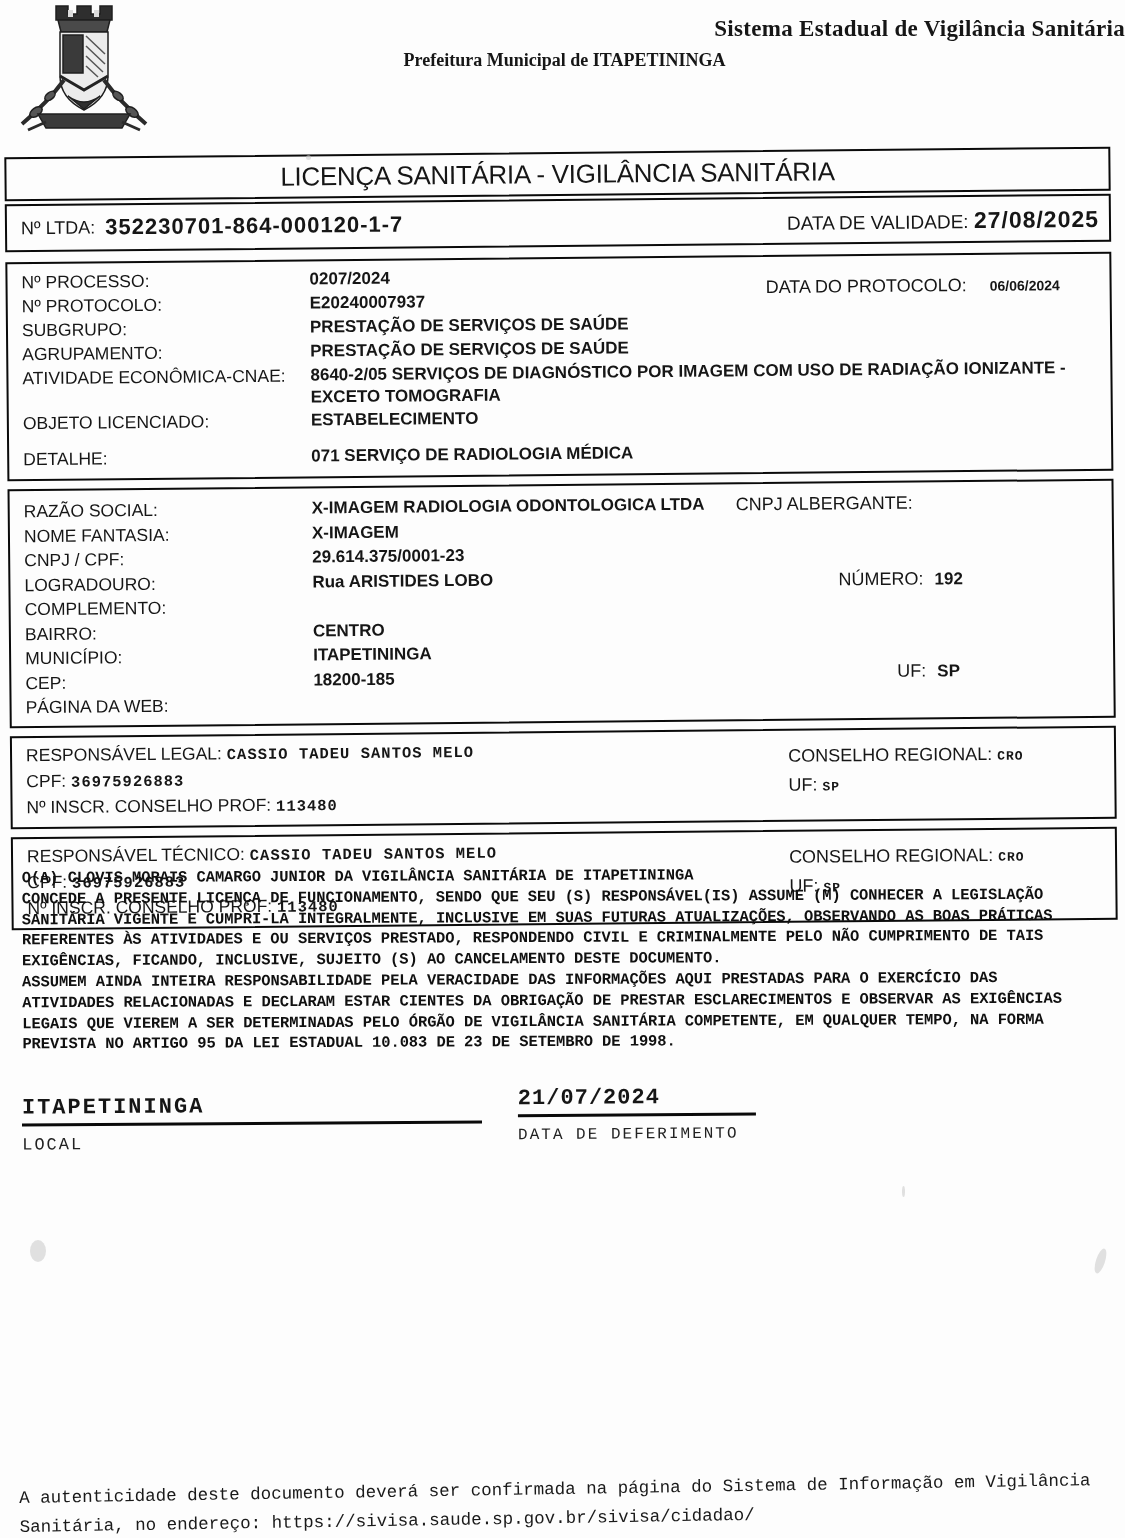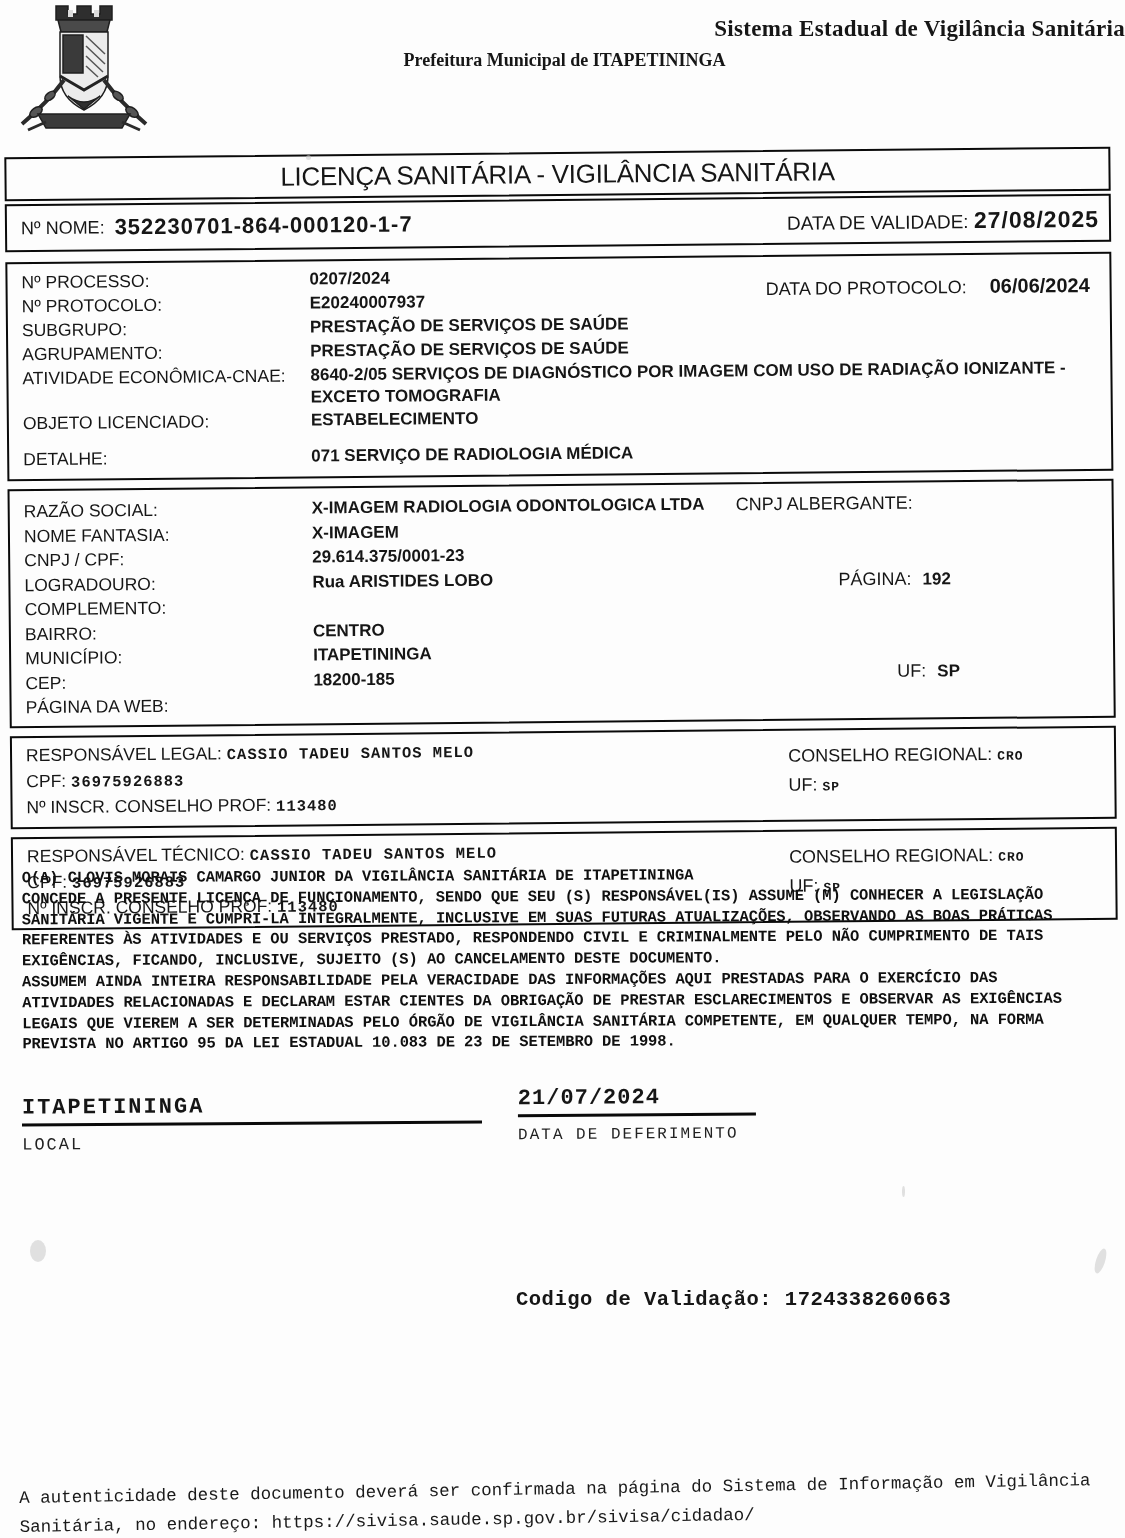--- a/index.html
+++ b/index.html
@@ -28,21 +28,21 @@
   .cevs-v{margin-left:10px;font-size:22px;font-weight:bold;letter-spacing:1px;}
   .validity{position:absolute;right:10px;top:10px;font-size:19px;}
   .validity b{font-size:23px;letter-spacing:1px;}
 
   .proc-box{margin-top:10px;padding:6px 0 8px 14px;}
   .row{display:grid;grid-template-columns:288px 1fr;line-height:24px;min-height:24px;}
   .lbl{font-size:17.5px;}
   .val{font-size:17px;font-weight:bold;max-width:812px;line-height:22px;padding-top:1px;}
   .row-detalhe{margin-top:12px;}
   .protocol-date{position:absolute;left:758px;top:20px;font-size:18px;}
-  .protocol-date b{font-size:20px;margin-left:18px;}
+  .protocol-date b{font-size:14px;margin-left:18px;}
 
   .est-box{margin-top:8px;padding:8px 0 6px 14px;}
   .est-box .row{line-height:24.5px;min-height:24.5px;}
   .abs{position:absolute;font-size:18px;}
   .abs b{font-size:17px;font-weight:bold;margin-left:6px;}
 
   .resp-box{margin-top:8px;padding:5px 0 6px 14px;}
   .resp-line{line-height:24px;font-size:17.5px;}
   .mono-b{font-family:"Liberation Mono",monospace;font-weight:bold;font-size:15.5px;letter-spacing:1px;}
   .resp-right{position:absolute;left:776px;top:12px;font-size:18px;line-height:27px;}
@@ -109,21 +109,21 @@
   <div class="hdr-title">Sistema Estadual de Vigilância Sanitária</div>
   <div class="hdr-sub">Prefeitura Municipal de ITAPETININGA</div>
 
   <div class="boxes">
 
     <div class="bx title-box">
       <span class="doc-title">LICENÇA SANITÁRIA - VIGILÂNCIA SANITÁRIA</span>
     </div>
 
     <div class="bx cevs-box">
-      <span class="cevs-l">Nº NOME:</span>
+      <span class="cevs-l">Nº LTDA:</span>
       <span class="cevs-v">352230701-864-000120-1-7</span>
       <span class="validity">
         <span>DATA DE VALIDADE:</span>
         <b>27/08/2025</b>
       </span>
     </div>
 
     <div class="bx proc-box">
       <div class="row">
         <span class="lbl">Nº PROCESSO:</span>
@@ -193,21 +193,21 @@
         <span class="val">18200-185</span>
       </div>
       <div class="row">
         <span class="lbl">PÁGINA DA WEB:</span>
         <span class="val"></span>
       </div>
       <div class="abs" style="left:726px;top:10px;">
         <span>CNPJ ALBERGANTE:</span>
       </div>
       <div class="abs" style="left:828px;top:86px;">
-        <span>PÁGINA:</span>
+        <span>NÚMERO:</span>
         <b>192</b>
       </div>
       <div class="abs" style="left:886px;top:178px;">
         <span>UF:</span>
         <b>SP</b>
       </div>
     </div>
 
     <div class="bx resp-box">
       <div class="resp-line">
@@ -280,24 +280,20 @@
       <div class="sig-cap">LOCAL</div>
     </div>
     <div class="sig-date">
       <div class="sig-line">
         <span class="sig-date-v">21/07/2024</span>
       </div>
       <div class="sig-cap" style="font-size:16px;">DATA DE DEFERIMENTO</div>
     </div>
   </div>
 
-  <div class="valid-code">
-    <span>Codigo de Validação:</span>
-    <span>1724338260663</span>
-  </div>
 
   <div class="footer">
     <div>A autenticidade deste documento deverá ser confirmada na página do Sistema de Informação em Vigilância</div>
     <div>Sanitária, no endereço: https://sivisa.saude.sp.gov.br/sivisa/cidadao/</div>
   </div>
 
   <div class="noise n1"></div>
   <div class="noise n2"></div>
   <div class="noise n3"></div>
   <div class="noise n4"></div>

